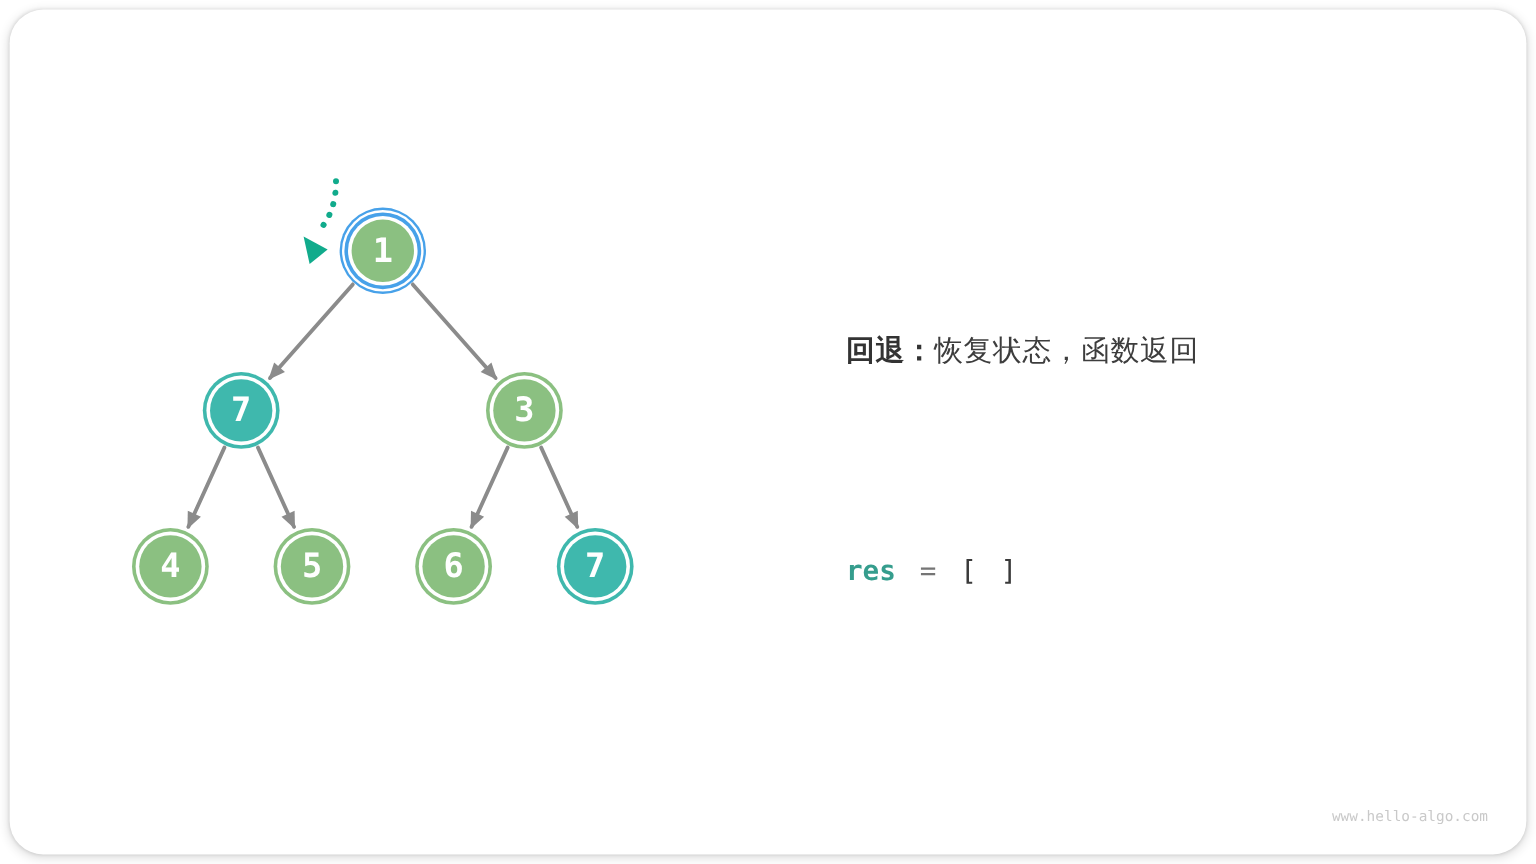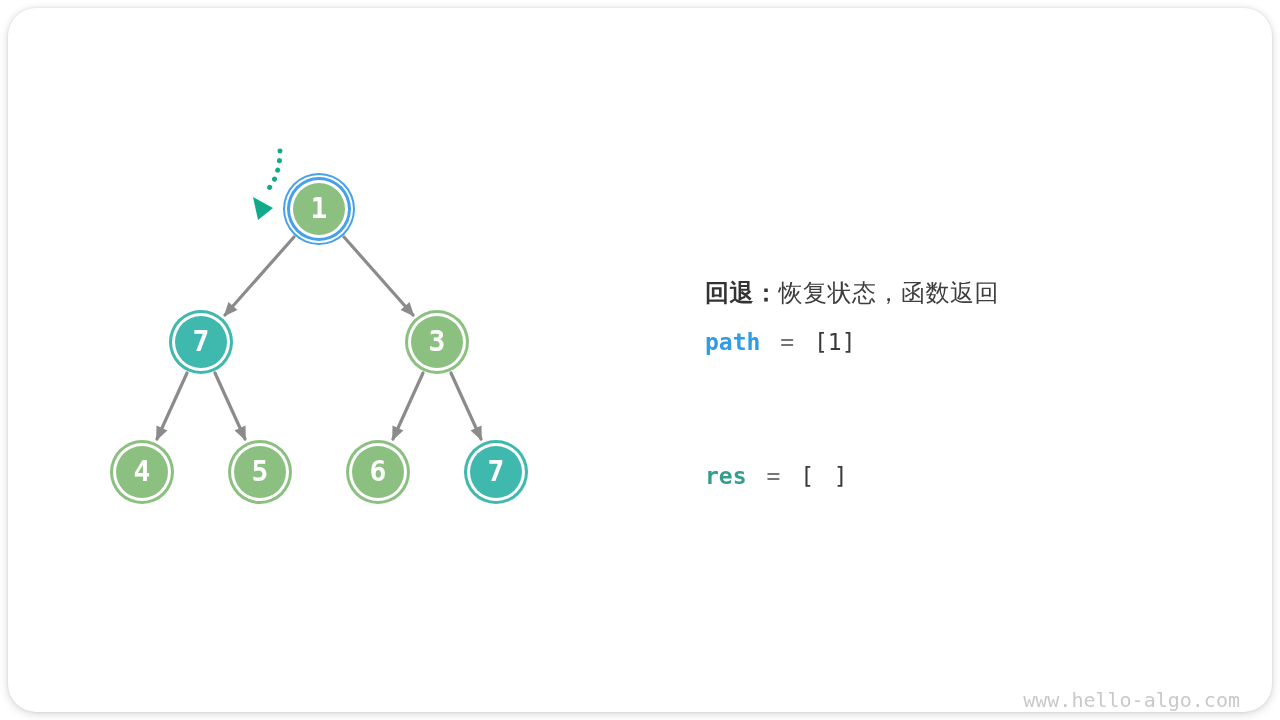--- a/index.html
+++ b/index.html
@@ -52,22 +52,22 @@
   
   .step-box {
     position:absolute; left:26px; top:631px; width:146px; height:53px;
     border:2px solid #b9b9b9; border-radius:10px; background:#fefefe;
     display:flex; align-items:center; justify-content:center;
     font-family:"DejaVu Sans Mono", monospace; font-size:23px; font-weight:700;
     color:var(--muted-gray, #8f8f8f); letter-spacing:1px;
   }
   
   .watermark {
-    position:absolute; right:32px; bottom:0;
-    font-family:"DejaVu Sans Mono", monospace; font-size:20px;
+    position:absolute; right:32px; bottom:25px;
+    font-family:"DejaVu Sans Mono", monospace; font-size:12px;
     color:var(--watermark-gray, #c9c9c9);
   }
 </style>
 </head>
 <body>
 
 <div class="card">
 
   <div class="tree">
     <svg class="edges" width="560" height="540" viewBox="0 0 560 540">
@@ -96,25 +96,20 @@
     <div class="node" style="left:108px; top:438px;" data-color="green" data-state="">4</div>
     <div class="node" style="left:226px; top:438px;" data-color="green" data-state="">5</div>
     <div class="node" style="left:344px; top:438px;" data-color="green" data-state="">6</div>
     <div class="node" style="left:462px; top:438px;" data-color="teal" data-state="">7</div>
   </div>
 
   <div class="panel">
     <div class="pline back-line cjk">
       <b>回退：</b><span>恢复状态，函数返回</span>
     </div>
-    <div class="pline path-line code">
-      <span class="var var-path">path</span>
-      <span class="eq">=</span>
-      <span class="val">[1]</span>
-    </div>
     <div class="pline res-line code">
       <span class="var var-res">res</span>
       <span class="eq">=</span>
       <span class="val">[ ]</span>
     </div>
   </div>
 
 
   <div class="watermark">www.hello-algo.com</div>
 

